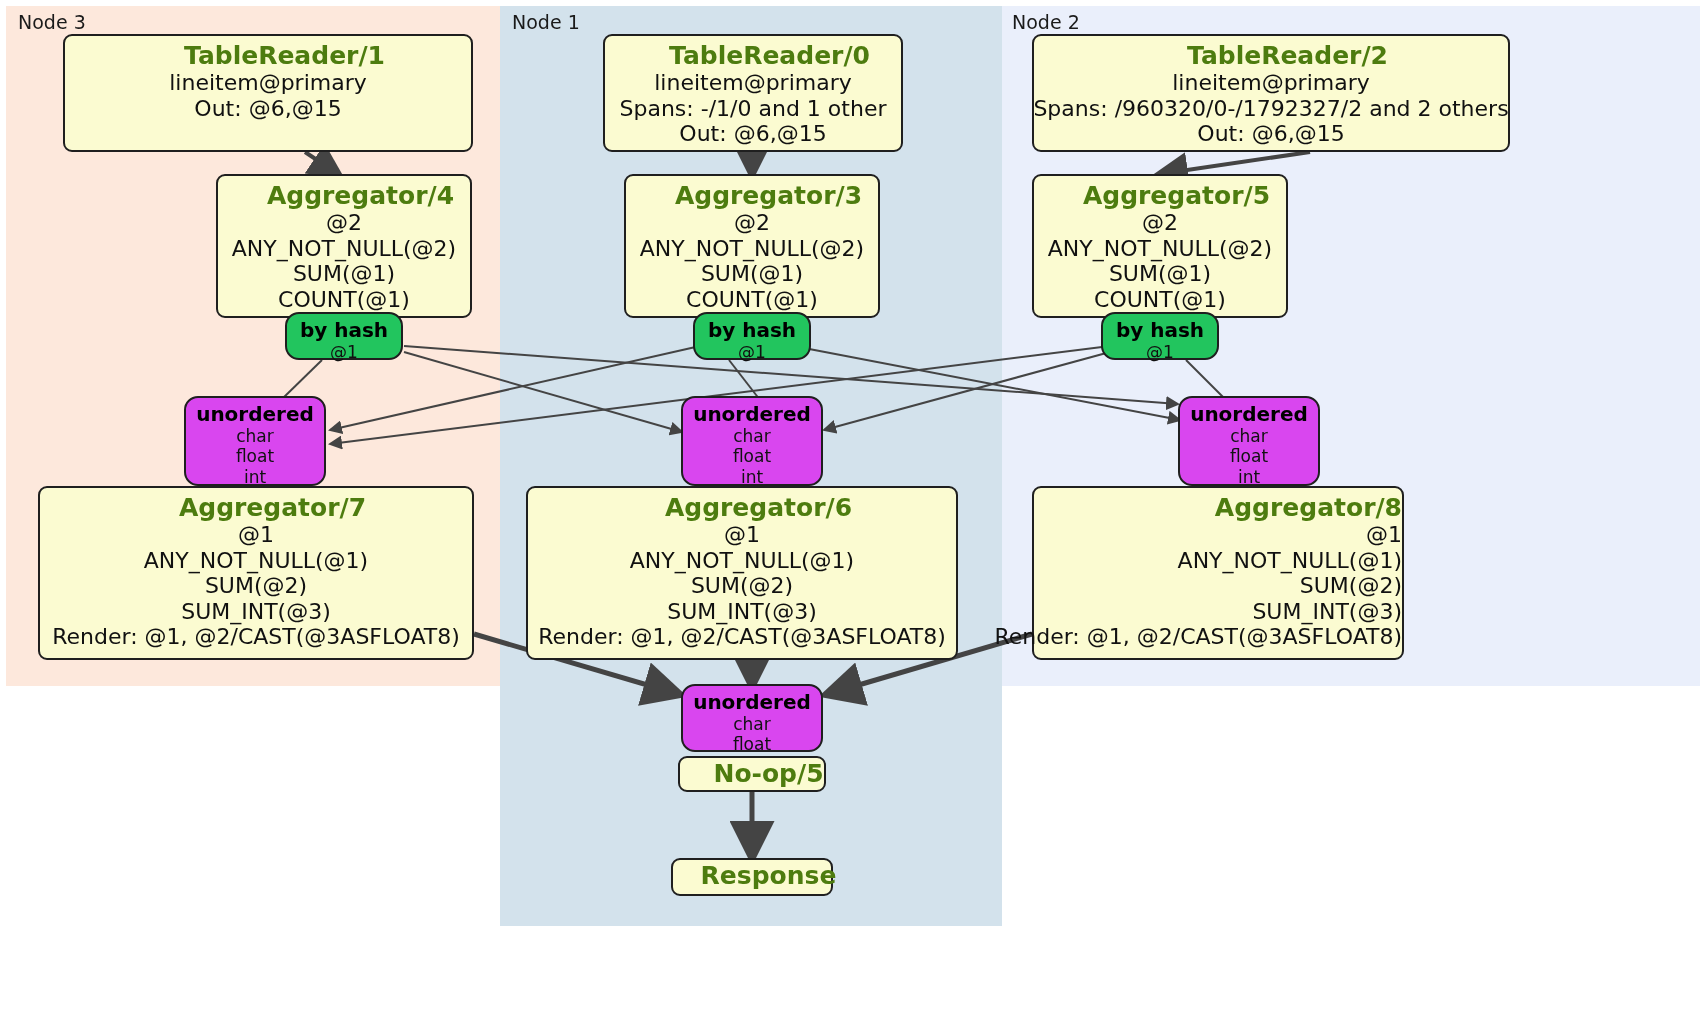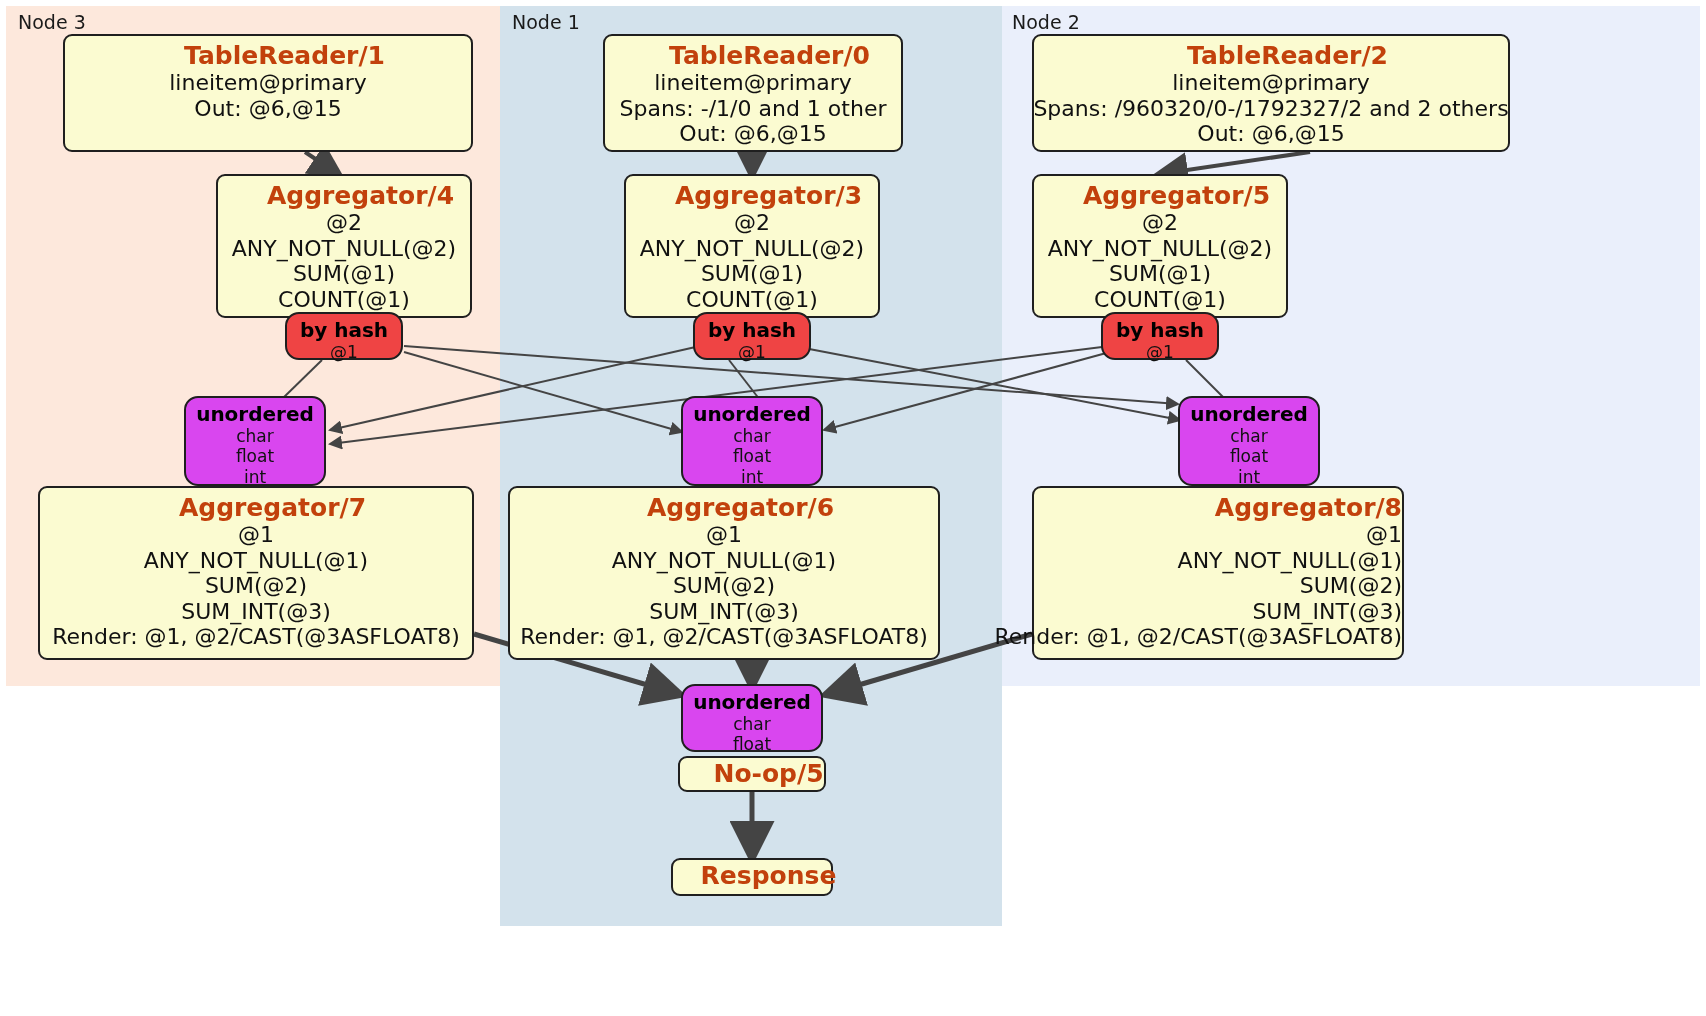--- a/index.html
+++ b/index.html
@@ -9,27 +9,27 @@
 
   .node-panel{position:absolute;box-sizing:border-box;}
   .node-label{position:absolute;font-size:19px;color:#1a1a1a;line-height:1;}
 
   svg.edges{position:absolute;left:0;top:0;width:1706px;height:1016px;overflow:visible;}
 
   .box{position:absolute;box-sizing:border-box;border:2px solid #1f1f1f;
        border-radius:9px;text-align:center;display:flex;flex-direction:column;
        justify-content:flex-start;align-items:center;}
   .proc{background:#fbfbd1;padding-top:6px;}
-  .proc .title{font-weight:bold;font-size:25px;color:#c2410c;line-height:1.12;margin-left:33px;}
+  .proc .title{font-weight:bold;font-size:25px;color:#4d7c0f;line-height:1.12;margin-left:33px;}
   .proc .line{font-size:22px;color:#111;line-height:1.16;white-space:nowrap;}
 
   .router{border-radius:14px;padding-top:5px;}
   .router .title{font-weight:bold;font-size:20px;color:#000;line-height:1.15;}
   .router .line{font-size:17px;color:#111;line-height:1.2;}
-  .hash{background:#ef4444;border:2px solid #1f1f1f;}
+  .hash{background:#22c55e;border:2px solid #1f1f1f;}
   .unord{background:#d946ef;border:2px solid #1f1f1f;}
 
   .small{padding-top:2px;}
   .small .title{font-size:25px;}
 </style>
 </head>
 <body>
 
 <div id="stage">
 
@@ -155,21 +155,21 @@
 
   <div class="box proc" style="left:38px;top:486px;width:436px;height:174px;">
     <div class="title">Aggregator/7</div>
     <div class="line">@1</div>
     <div class="line">ANY_NOT_NULL(@1)</div>
     <div class="line">SUM(@2)</div>
     <div class="line">SUM_INT(@3)</div>
     <div class="line">Render: @1, @2/CAST(@3ASFLOAT8)</div>
   </div>
 
-  <div class="box proc" style="left:508px;top:486px;width:432px;height:174px;">
+  <div class="box proc" style="left:526px;top:486px;width:432px;height:174px;">
     <div class="title">Aggregator/6</div>
     <div class="line">@1</div>
     <div class="line">ANY_NOT_NULL(@1)</div>
     <div class="line">SUM(@2)</div>
     <div class="line">SUM_INT(@3)</div>
     <div class="line">Render: @1, @2/CAST(@3ASFLOAT8)</div>
   </div>
 
   <div class="box proc" style="left:1032px;top:486px;width:372px;height:174px;align-items:flex-end;">
     <div class="title">Aggregator/8</div>

